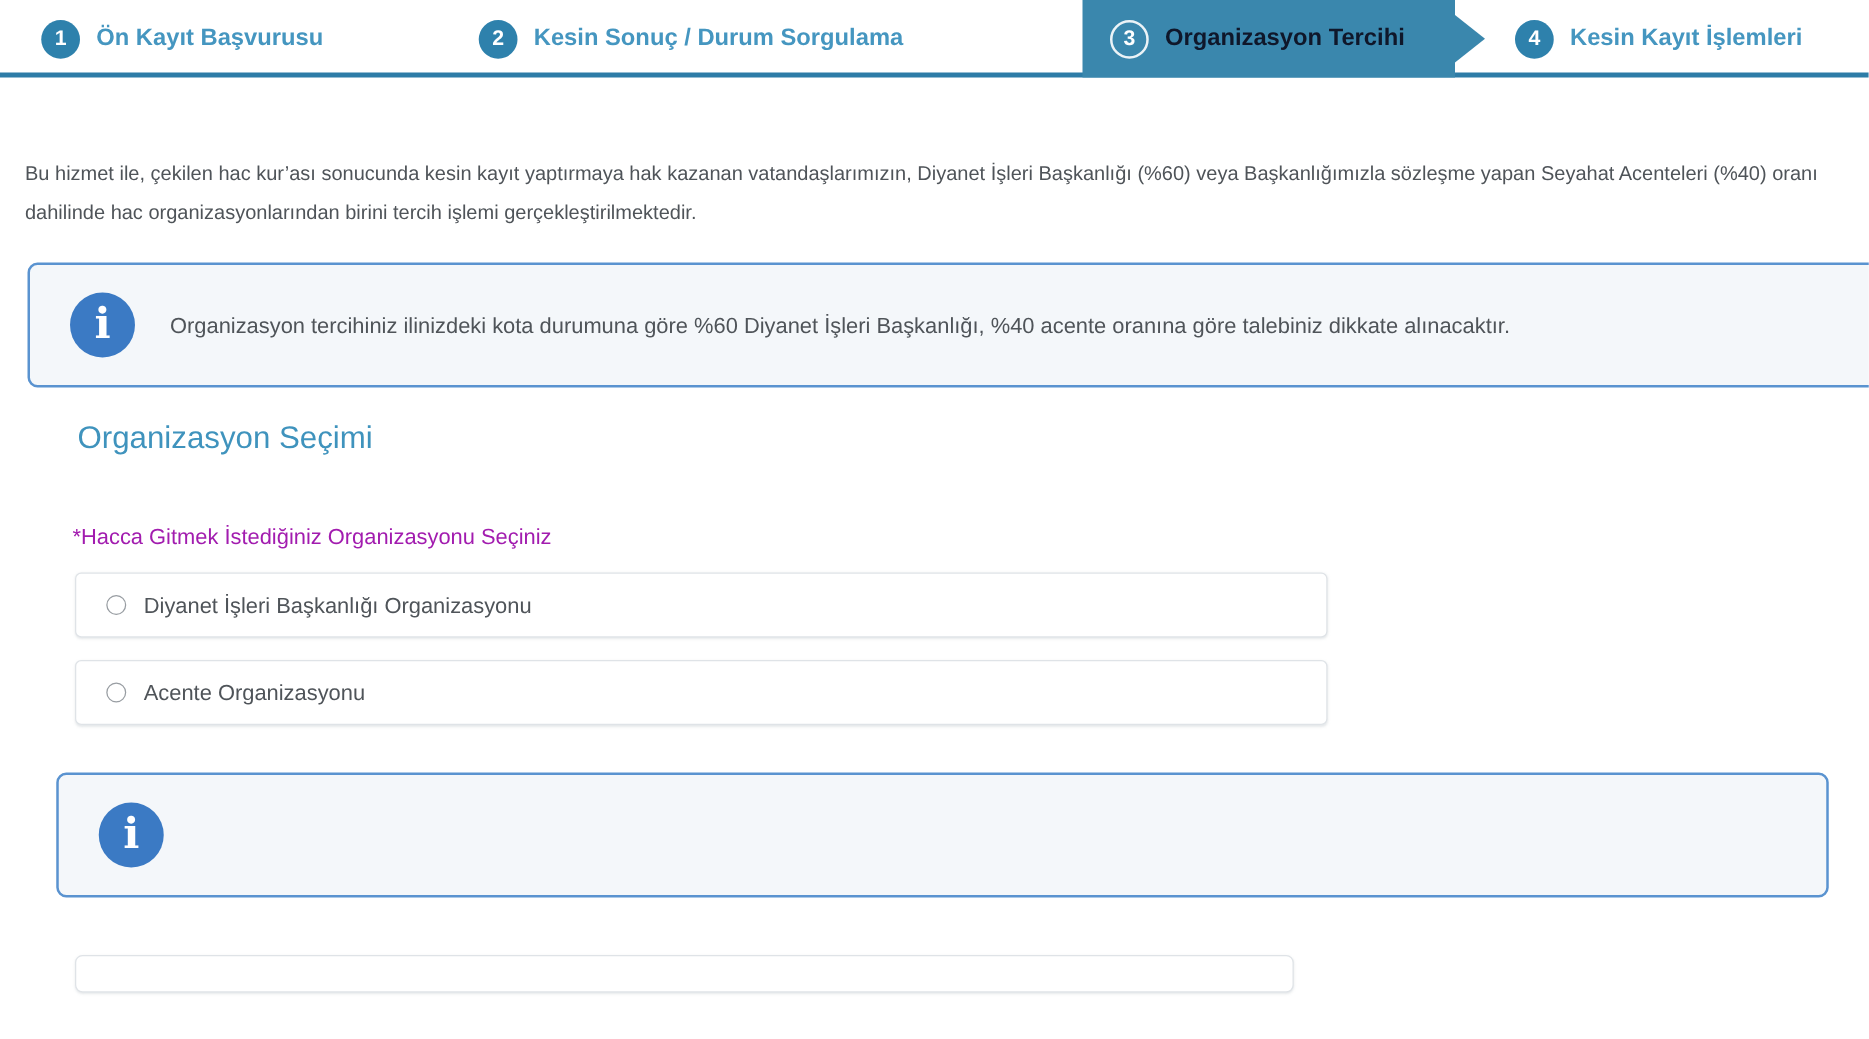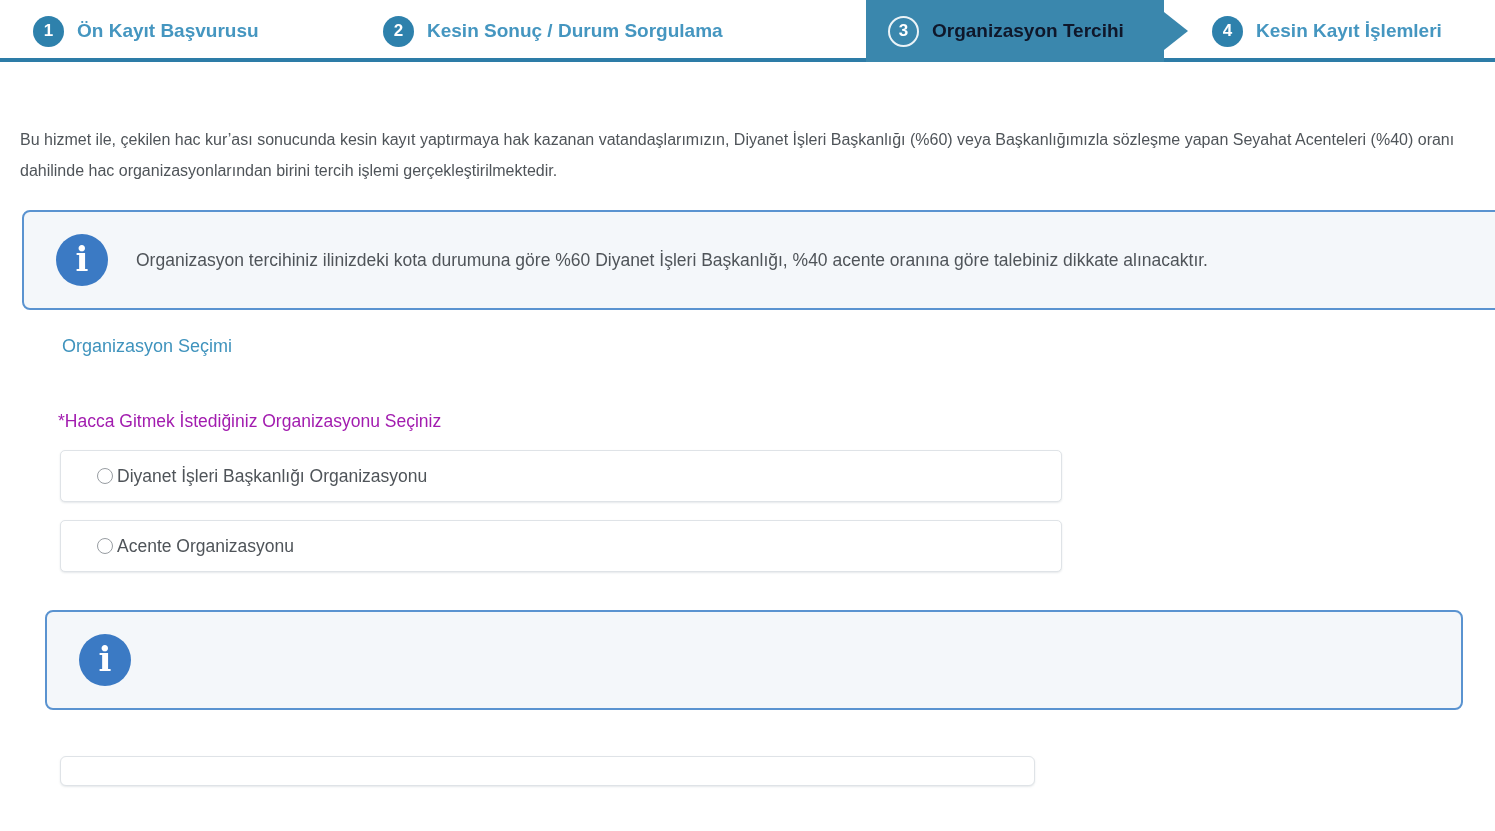--- a/index.html
+++ b/index.html
@@ -32,26 +32,26 @@
   .alert-info-top { margin:24px 0 0 22px; width:1490px; padding:22px 26px 22px 0; }
   .alert-warning { margin:38px 0 0 45px; width:1418px; padding:22px 26px 22px 0; }
   .info-icon { width:52px; height:52px; border-radius:50%; background:#3b7ac4; color:#ffffff;
                display:flex; align-items:center; justify-content:center; flex:0 0 auto;
                margin:0 28px 0 32px; font-family:"DejaVu Serif", serif; font-weight:bold;
                font-size:34px; line-height:1; padding-bottom:3px; }
   .alert-text { font-size:17.5px; line-height:31px; color:#4f5459; max-width:1340px; }
   .alert-title { font-size:17.5px; line-height:31px; font-weight:bold; color:#4f5459; }
 
   
-  .section-title { margin:26px 0 0 62px; font-size:18px; color:#3f93bd; }
+  .section-title { margin:26px 0 0 62px; font-size:25px; color:#3f93bd; }
   .question-label { margin:54px 0 0 58px; font-size:17.5px; color:#a21caf; }
 
   .option-box { margin:18px 0 0 60px; width:1002px; height:52px; background:#ffffff;
                 border:1px solid #dfe3e7; border-radius:5px; box-shadow:0 1px 2px rgba(180,188,196,.35);
-                display:flex; align-items:center; padding-left:36px; gap:4px; cursor:pointer; }
+                display:flex; align-items:center; padding-left:24px; gap:14px; cursor:pointer; }
   .radio-circle { width:16px; height:16px; border-radius:50%; background:#ffffff;
                   border:1.5px solid #989da2; flex:0 0 auto; }
   .option-label { font-size:17.5px; color:#4f5459; }
 
   
   .bottom-box { margin:46px 0 0 60px; width:975px; height:30px; background:#ffffff;
                 border:1px solid #dfe3e7; border-radius:6px; box-shadow:0 1px 2px rgba(180,188,196,.35); }
 </style>
 </head>
 <body>

